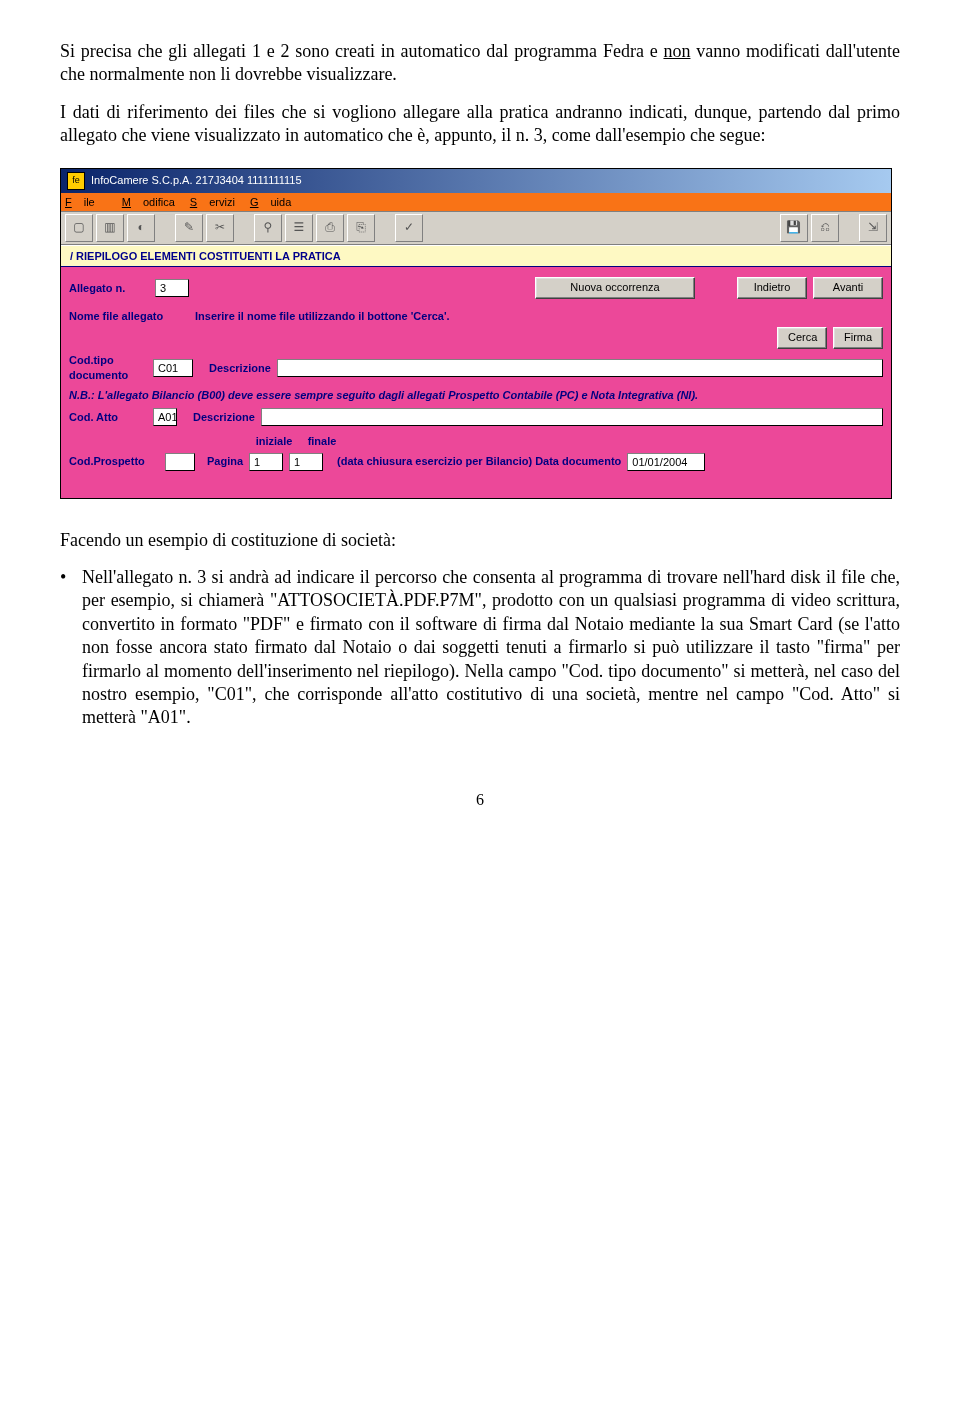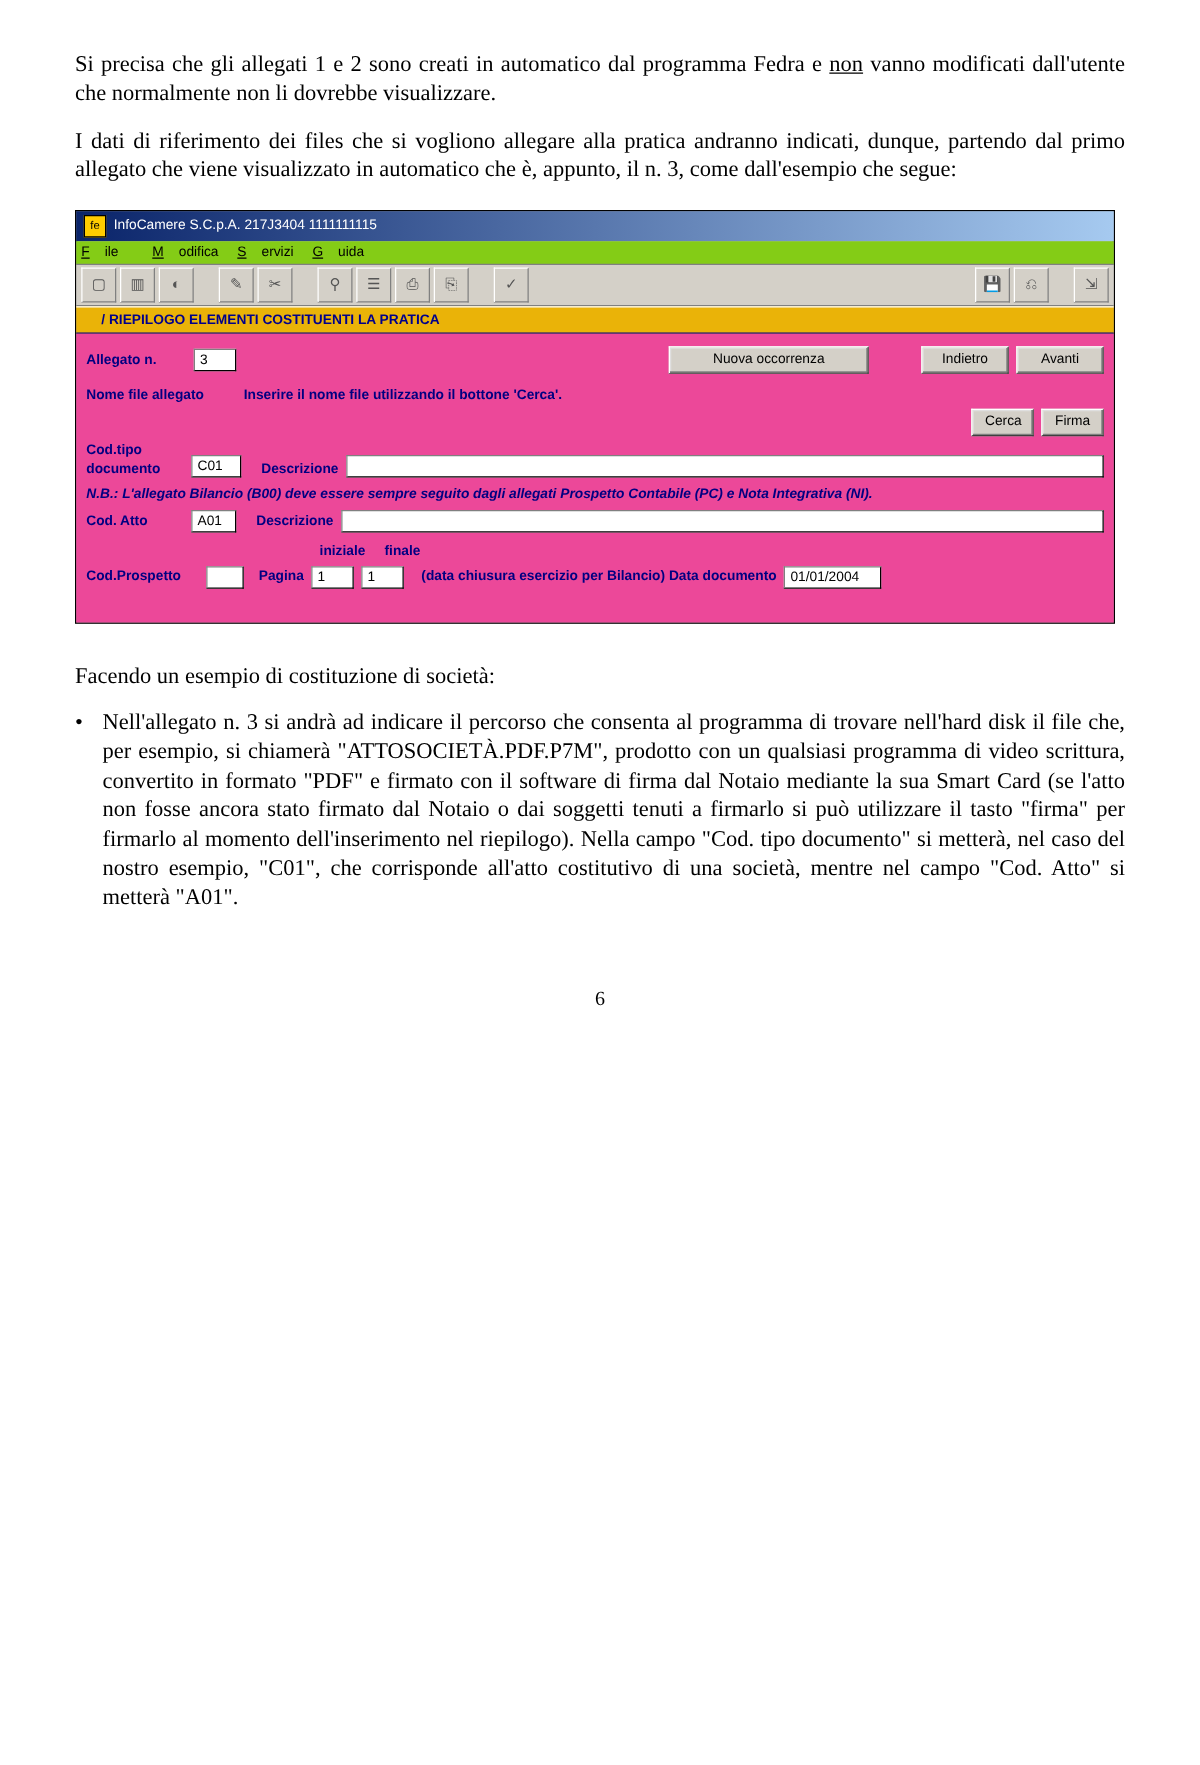--- a/index.html
+++ b/index.html
@@ -39,21 +39,21 @@
   .titlebar .icon {
     width: 16px; height: 16px;
     background: #ffcc00;
     margin-right: 6px;
     border: 1px solid #000;
     font-size: 9px;
     color:#000;
     display:flex;align-items:center;justify-content:center;
   }
   .menubar {
-    background: #84cc16;
+    background: #f97316;
     padding: 2px 4px;
     border-bottom: 1px solid #808080;
   }
   .menubar span { margin-right: 12px; cursor: default; }
   .mn-u { text-decoration: underline; }
   .toolbar {
     background: #d4d0c8;
     padding: 2px 4px;
     display: flex;
     gap: 3px;
@@ -71,24 +71,24 @@
   .tgap { width: 14px; }
   .rp-bar {
     background: #c0c0c0;
     text-align: right;
     color: #000080;
     font-weight: bold;
     padding: 4px 10px 4px 4px;
     border-top: 1px solid #fff;
   }
   .section-title {
-    background: #eab308;
+    background: #fef9c3;
     color: #00008b;
     font-weight: bold;
-    padding: 3px 20px;
+    padding: 3px 9px;
     border-top: 1px solid #fff;
     border-bottom: 1px solid #000080;
   }
   .form-area {
     background: #ec4899;
     padding: 6px 8px 23px 8px;
     color: #000080;
     font-weight: bold;
   }
   .row { display: flex; align-items: center; margin: 4px 0; gap: 6px; }
@@ -185,35 +185,35 @@
     <div class="row" style="margin-top:10px">
       <span class="lbl" style="width:120px">Nome file allegato</span>
       <span class="hint">Inserire il nome file utilizzando il bottone 'Cerca'.</span>
     </div>
     <div class="row">
       <div style="flex:1"></div>
       <div class="btn3d bold" style="width:50px;text-align:center">Cerca</div>
       <div class="btn3d" style="width:50px;text-align:center">Firma</div>
     </div>
 
-    <div class="row" style="margin-top:0;align-items:flex-end">
+    <div class="row" style="margin-top:0;align-items:center">
       <div style="width:78px">
         <div class="lbl">Cod.tipo</div>
         <div class="lbl">documento</div>
       </div>
       <div class="field" style="width:40px">C01</div>
       <span class="lbl" style="margin-left:10px">Descrizione</span>
       <div class="field" style="flex:1;height:18px"></div>
     </div>
 
     <div class="nb">N.B.: L'allegato Bilancio (B00) deve essere sempre seguito dagli allegati Prospetto Contabile (PC) e Nota Integrativa (NI).</div>
 
     <div class="row">
       <span class="lbl" style="width:78px">Cod. Atto</span>
-      <div class="field" style="width:36px">A01</div>
+      <div class="field" style="width:24px">A01</div>
       <span class="lbl" style="margin-left:10px">Descrizione</span>
       <div class="field" style="flex:1;height:18px"></div>
     </div>
 
     <div class="row" style="margin-top:8px">
       <span style="width:178px"></span>
       <span class="smallhdr" style="width:42px;text-align:center">iniziale</span>
       <span class="smallhdr" style="width:42px;text-align:center">finale</span>
     </div>
     <div class="row">

